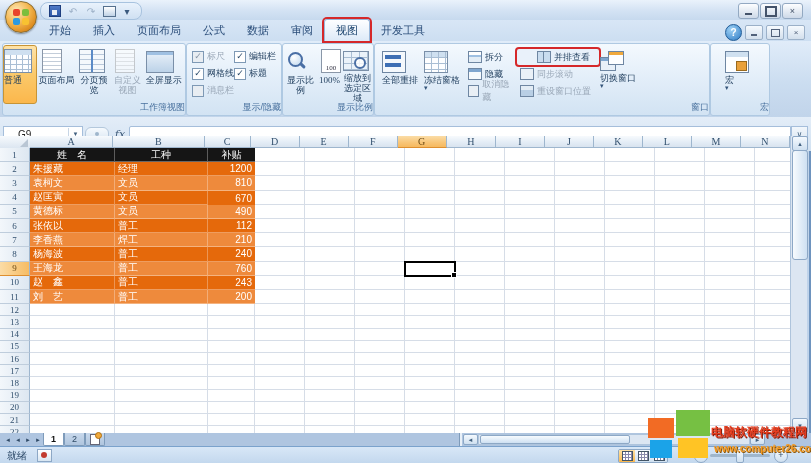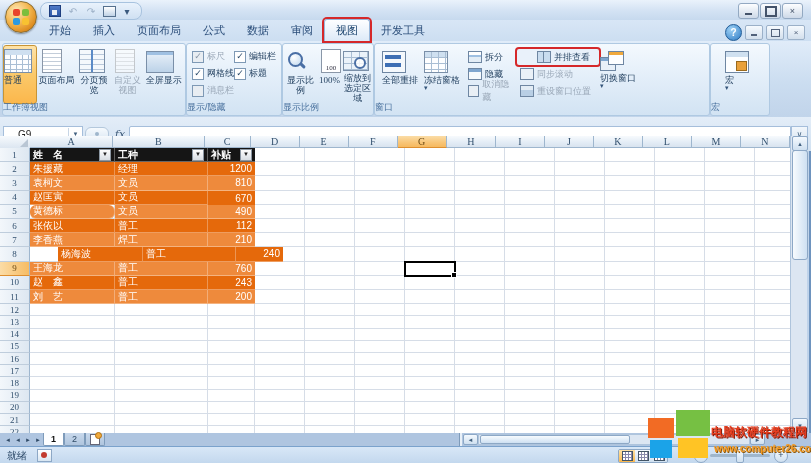--- a/index.html
+++ b/index.html
@@ -49,21 +49,21 @@
     background:linear-gradient(#F6FAFE,#D3DFEC);display:flex;align-items:center;justify-content:center;
     font-size:8px;color:#51617A;}
   .minbar2{width:6px;height:2px;background:#51617A;margin-top:4px;}
   .maxbox2{width:7px;height:6px;border:1.5px solid #51617A;}
 
   
   .ribbon{position:absolute;left:0;top:41px;width:811px;height:76px;
     background:linear-gradient(#E0ECF9,#CBDDF0 55%,#C1D4EA);border-bottom:1px solid #96B4D4;}
   .rgroup{position:absolute;top:2px;height:71px;border:1px solid #AFC9E2;border-radius:3px;
     background:linear-gradient(#F4F9FE,#E3EEF9 48%,#D2E3F3);}
-  .glabel{position:absolute;left:0;right:0;bottom:1px;text-align:left;font-size:9px;color:#49719E;}
+  .glabel{position:absolute;left:0;right:0;bottom:1px;text-align:right;font-size:9px;color:#49719E;}
   .gcontent{position:absolute;left:0;right:0;top:1px;bottom:12px;display:flex;align-items:flex-start;}
   .bigbtn{display:flex;flex-direction:column;align-items:flex-start;padding-top:3px;height:54px;
     border-radius:3px;border:1px solid transparent;text-align:center;}
   .bigbtn .blabel{font-size:9px;color:#1E3C5C;line-height:10px;margin-top:2px;}
   .bigbtn.active{background:linear-gradient(#FEE3A9,#FBC96A 50%,#FBB74C);border:1px solid #C79436;}
   .bigbtn.dis .blabel{color:#9AA8B8;}
   .bigbtn.dis .ric{opacity:.45;filter:grayscale(1);}
   .marrow{font-size:7px;color:#33547A;line-height:6px;}
   .smallcol{display:flex;flex-direction:column;gap:1px;padding-top:4px;}
   .smallbtn{display:flex;align-items:center;gap:3px;height:16px;padding:0 3px;font-size:9px;color:#1E3C5C;border-radius:2px;}
@@ -164,21 +164,21 @@
   .chead.sel{background:linear-gradient(#FBDCA6,#F8C577 60%,#F6B95F);border-bottom:1px solid #DE8F2F;color:#6B4A14;}
   .gridbody{position:absolute;left:0;top:12px;width:790px;height:285px;overflow:hidden;}
   .vline{position:absolute;top:0;bottom:0;width:1px;background:#D6DDE7;}
   .hline{position:absolute;left:30px;right:0;height:1px;background:#D6DDE7;}
   .rhead{position:absolute;left:0;width:30px;box-sizing:border-box;border-right:1px solid #9EB6CE;border-bottom:1px solid #BFCDDC;
     background:linear-gradient(90deg,#F3F7FB,#DDE7F1);font-family:"Liberation Serif","DejaVu Serif",serif;
     font-size:9px;color:#33516F;display:flex;align-items:center;justify-content:center;}
   .rhead.sel{background:linear-gradient(90deg,#FBDCA6,#F6BC64);color:#6B4A14;border-bottom:1px solid #DE8F2F;}
   .tblrow{position:absolute;left:30px;display:flex;}
   .tcell{box-sizing:border-box;display:flex;align-items:center;font-size:10px;color:#FFF;padding:0 3px;overflow:hidden;}
-  .tblrow.hdr .tcell{background:#151515;font-weight:bold;justify-content:space-between;}
+  .tblrow.hdr .tcell{background:#151515;font-weight:normal;justify-content:space-between;flex-direction:column;}
   .tblrow.dark .tcell{background:#E5690B;}
   .tblrow.light .tcell{background:#EE8A3C;}
   .tblrow .tcell{border-bottom:1px solid rgba(255,255,255,.35);}
   .tcell.ca,.tcell.cb2{border-right:1px solid rgba(255,255,255,.3);}
   .tcell.cc{justify-content:flex-end;}
   .tblrow.hdr .tcell.cc{justify-content:space-between;}
   .filterbtn{width:10px;height:10px;background:linear-gradient(#FDFDFD,#D8DDE3);border:1px solid #8C97A3;
     font-size:6px;line-height:8px;color:#222;text-align:center;flex:none;}
   .selbox{position:absolute;border:2px solid #000;background:transparent;}
   .selbox::after{content:"";position:absolute;right:-3px;bottom:-3px;width:4px;height:4px;background:#000;border:1px solid #FFF;}
@@ -537,36 +537,36 @@
           <div class="tcell ca" style="width: 85px; height: 14.2px;">袁柯文</div>
           <div class="tcell cb2" style="width: 93px; height: 14.2px;">文员</div>
           <div class="tcell cc" style="width: 47px; height: 14.2px;">810</div>
         </div>
         <div class="tblrow dark" style="top: 42.6px; height: 14.2px;">
           <div class="tcell ca" style="width: 85px; height: 14.2px;">赵匡寅</div>
           <div class="tcell cb2" style="width: 93px; height: 14.2px;">文员</div>
           <div class="tcell cc" style="width: 47px; height: 17px;">670</div>
         </div>
         <div class="tblrow light" style="top: 56.8px; height: 14.2px;">
-          <div class="tcell ca" style="width: 85px; height: 14.2px; border-radius: 6px;">黄德标</div>
+          <div class="tcell ca" style="width: 85px; height: 14.2px;">黄德标</div>
           <div class="tcell cb2" style="width: 93px; height: 14.2px;">文员</div>
           <div class="tcell cc" style="width: 47px; height: 14.2px;">490</div>
         </div>
         <div class="tblrow dark" style="top: 71px; height: 14.2px;">
           <div class="tcell ca" style="width: 85px; height: 14.2px;">张依以</div>
           <div class="tcell cb2" style="width: 93px; height: 14.2px;">普工</div>
           <div class="tcell cc" style="width: 47px; height: 14.2px;">112</div>
         </div>
         <div class="tblrow light" style="top: 85.2px; height: 14.2px;">
           <div class="tcell ca" style="width: 85px; height: 14.2px;">李香燕</div>
           <div class="tcell cb2" style="width: 93px; height: 14.2px;">焊工</div>
           <div class="tcell cc" style="width: 47px; height: 14.2px;">210</div>
         </div>
         <div class="tblrow dark" style="top: 99.4px; height: 14.2px;">
-          <div class="tcell ca" style="width: 85px; height: 14.2px; margin-left: 28px;">杨海波</div>
+          <div class="tcell ca" style="width: 85px; height: 14.2px;">杨海波</div>
           <div class="tcell cb2" style="width: 93px; height: 14.2px;">普工</div>
           <div class="tcell cc" style="width: 47px; height: 14.2px;">240</div>
         </div>
         <div class="tblrow light" style="top: 113.6px; height: 14.2px;">
           <div class="tcell ca" style="width: 85px; height: 14.2px;">王海龙</div>
           <div class="tcell cb2" style="width: 93px; height: 14.2px;">普工</div>
           <div class="tcell cc" style="width: 47px; height: 14.2px;">760</div>
         </div>
         <div class="tblrow dark" style="top: 127.8px; height: 14.2px;">
           <div class="tcell ca" style="width: 85px; height: 14.2px;">赵　鑫</div>

